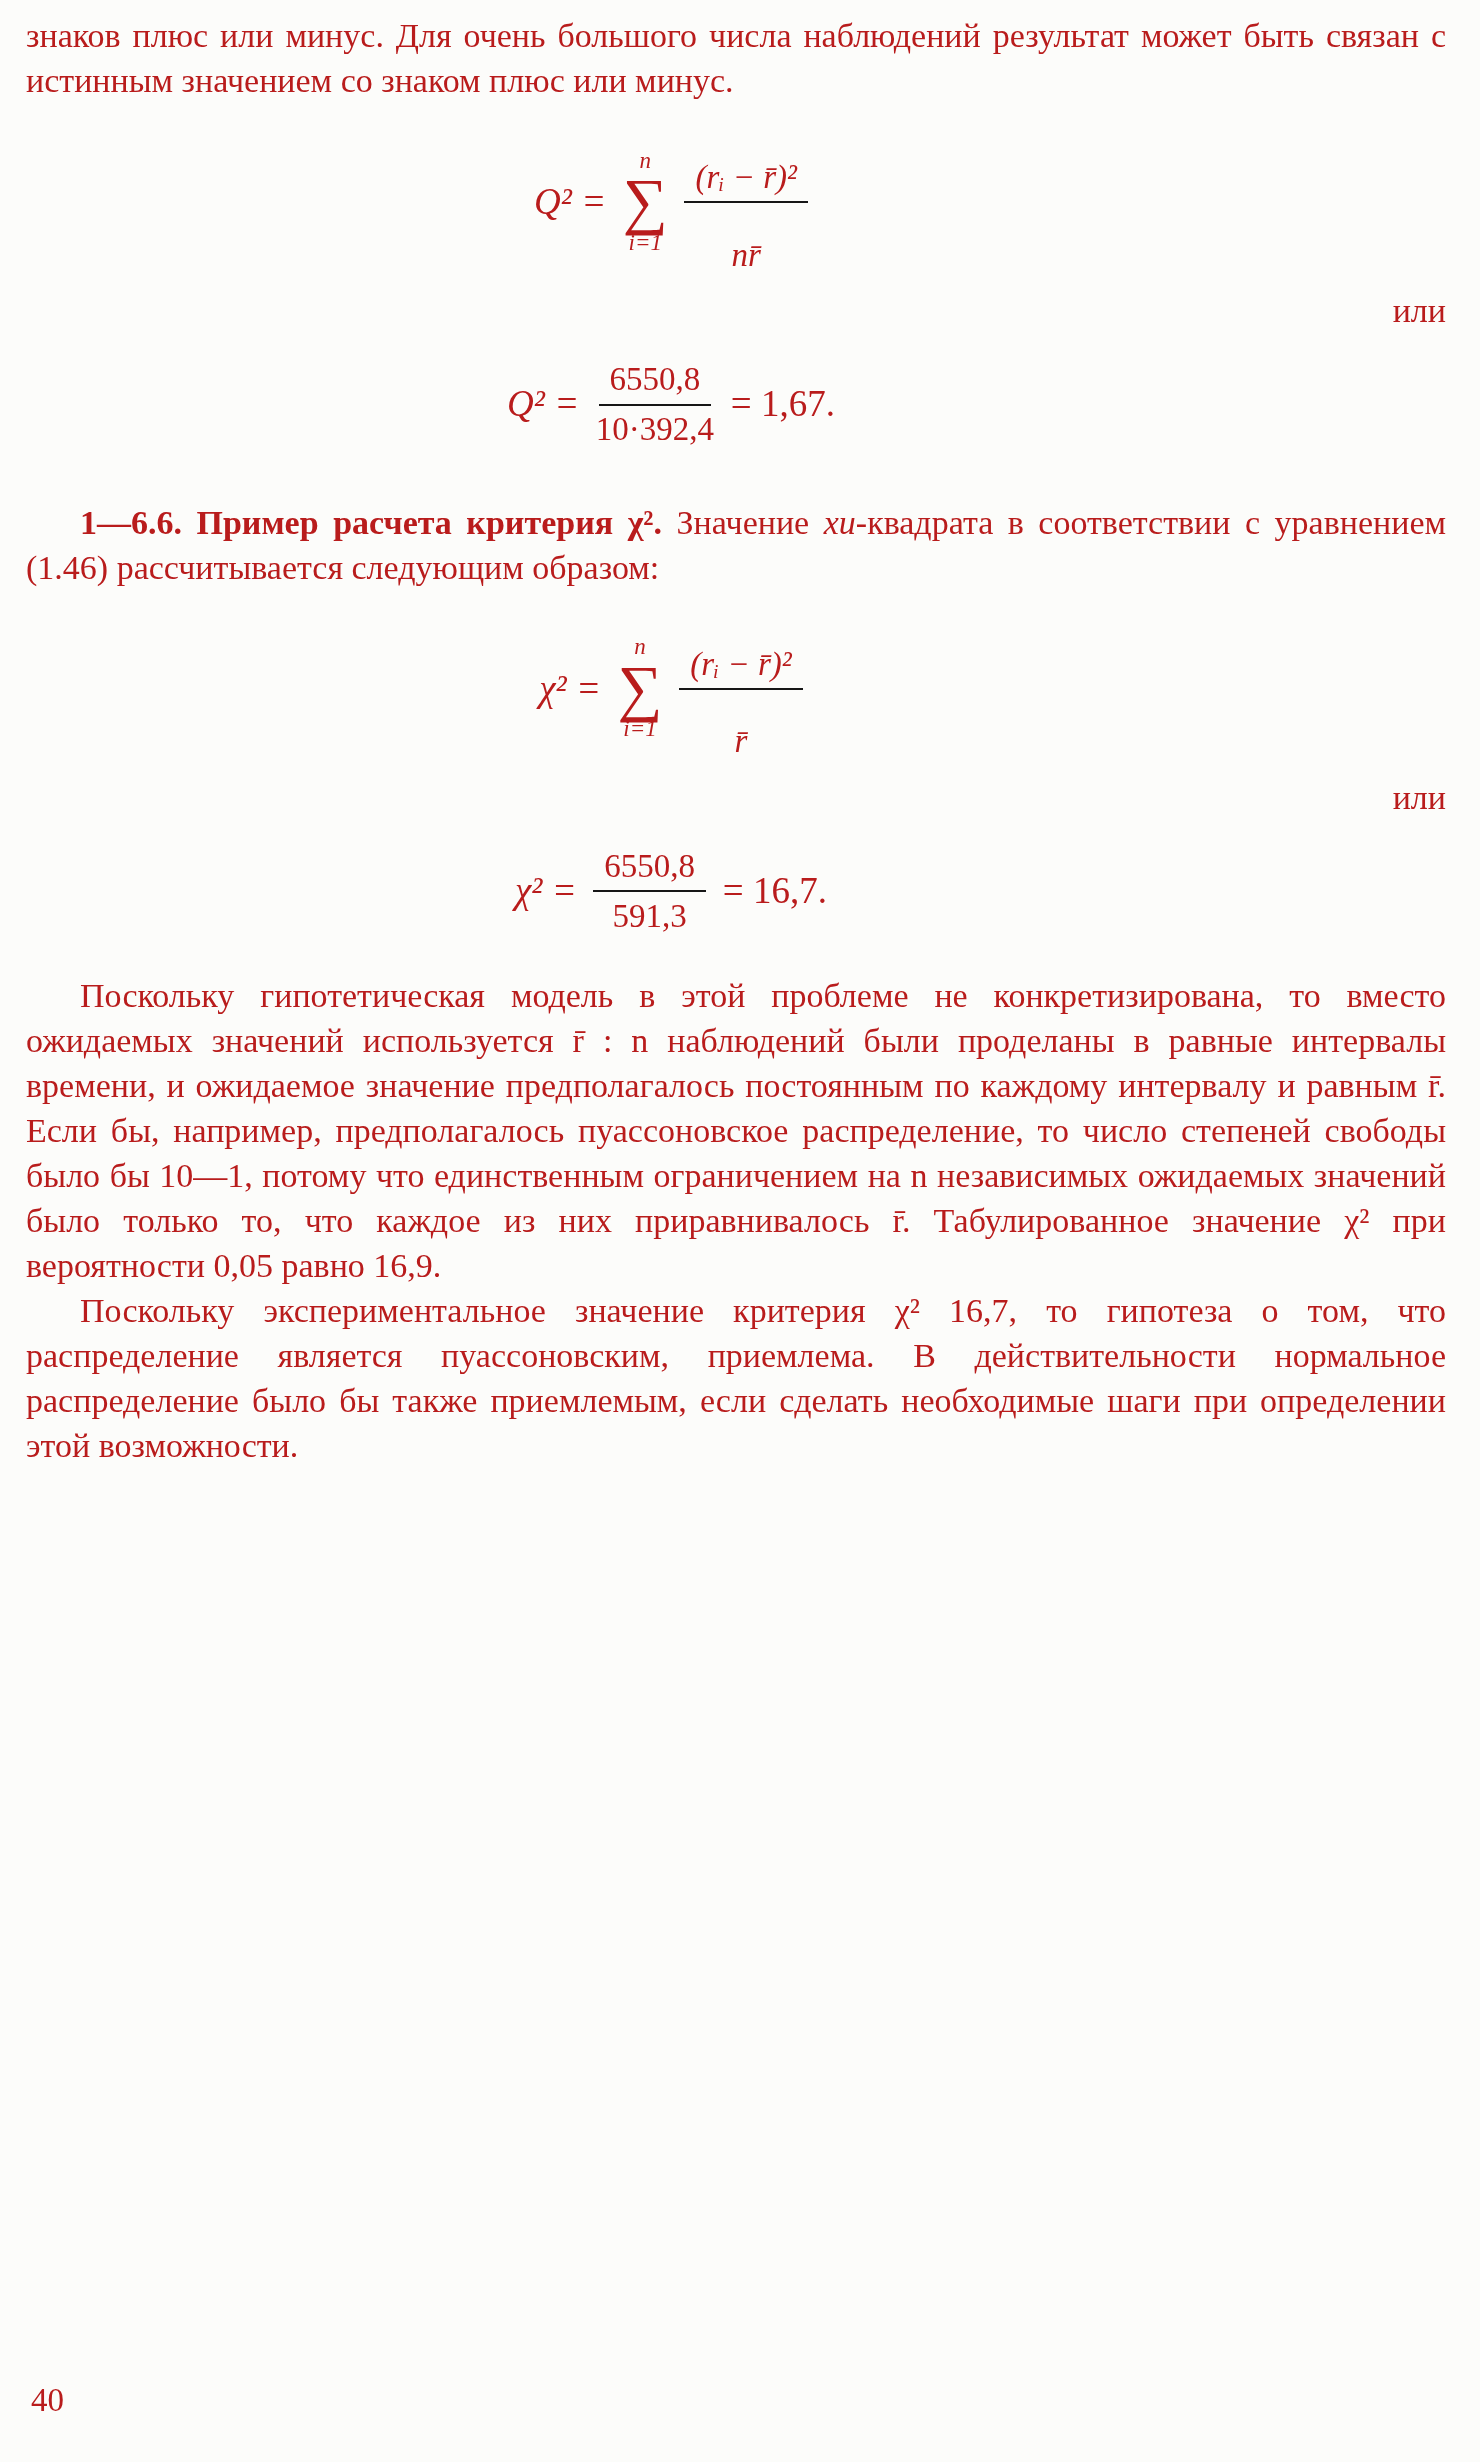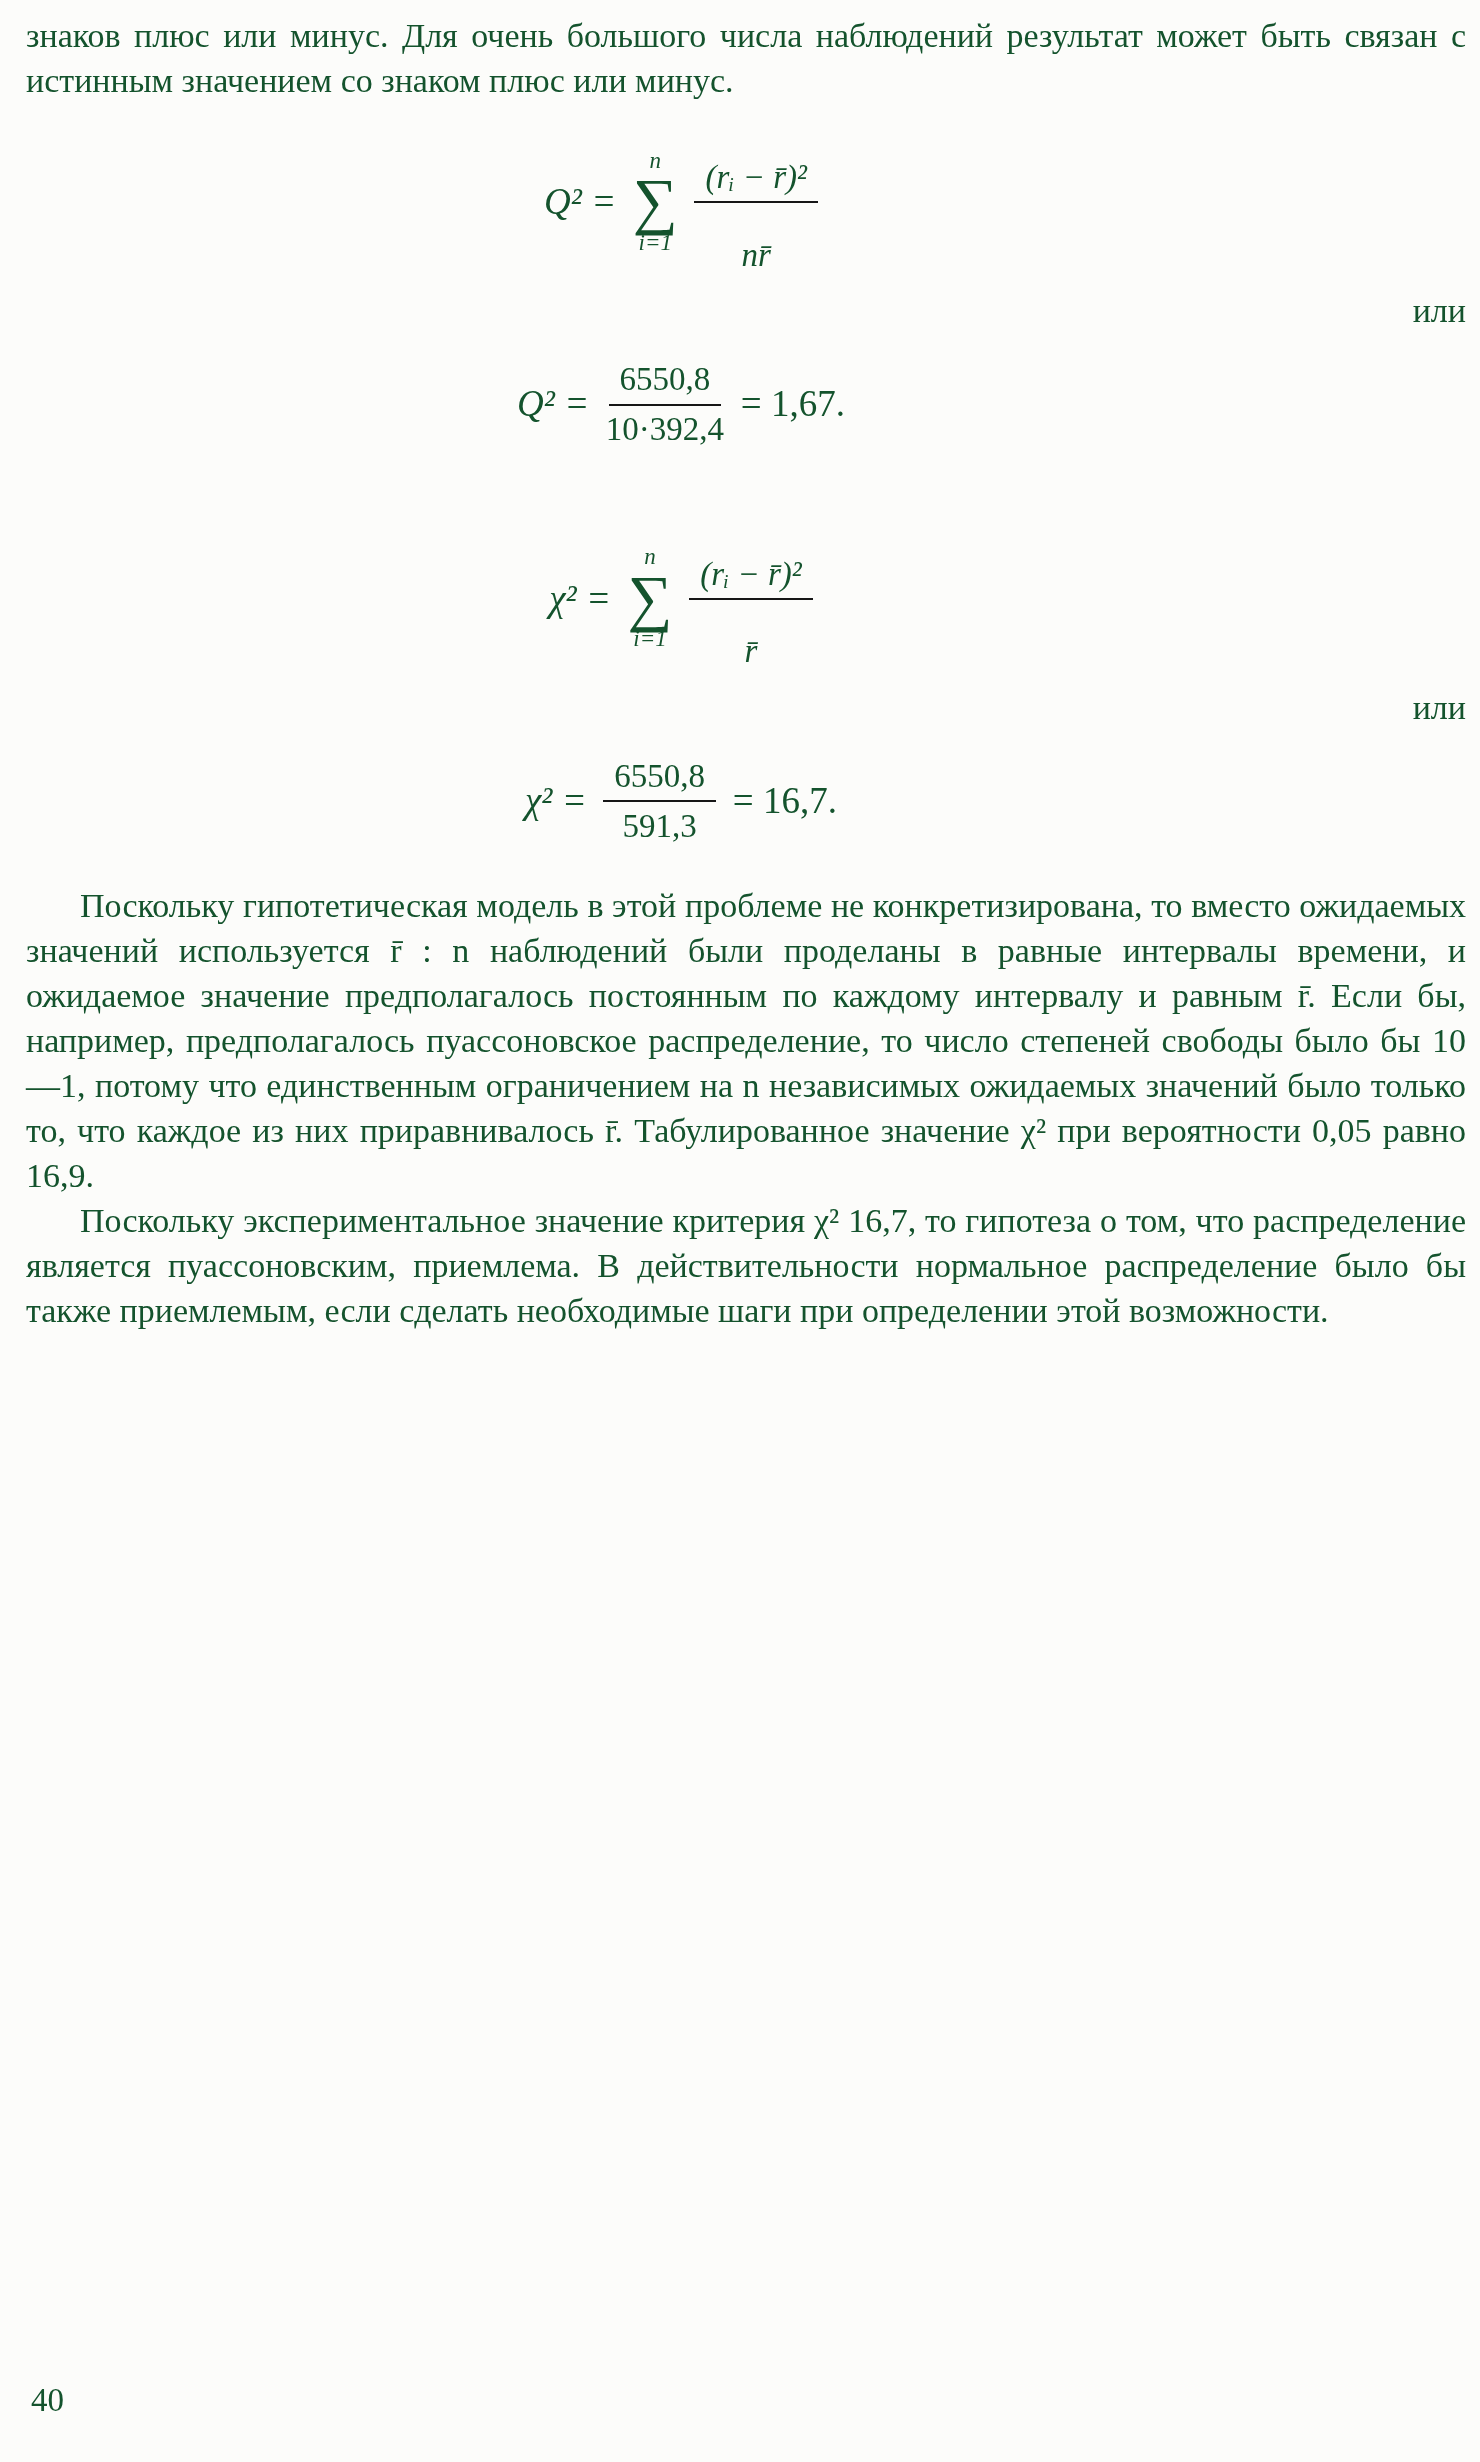--- a/index.html
+++ b/index.html
@@ -6,26 +6,26 @@
     margin: 0;
     padding: 0;
     background: #e8e8e6;
   }
   .page {
     position: relative;
     width: 1480px;
     height: 2462px;
     margin: 0 auto;
     background: #fcfcfa;
-    color: #14532d;
+    color: #b91c1c;
     font-family: "Liberation Serif", "DejaVu Serif", serif;
     font-size: 34px;
     line-height: 45px;
     box-sizing: border-box;
-    padding: 13px 14px 0 26px;
+    padding: 13px 34px 0 26px;
     overflow: hidden;
   }
   .para {
     margin: 0;
     text-align: justify;
     text-indent: 54px;
   }
   .noindent { text-indent: 0; }
   .head { font-weight: bold; }
   .ital { font-style: italic; }
@@ -114,20 +114,21 @@
     <span class="mvar">Q² =</span>
     <span class="frac">
       <span class="num">6550,8</span>
       <span class="den">10·392,4</span>
     </span>
     <span>= 1,67.</span>
   </div>
 
   <div class="spacer-m"></div>
 
+  <p class="para"><span class="head">1—6.6. Пример расчета критерия χ².</span><span> Значение </span><span class="ital">хи-</span><span>квадрата в соответствии с уравнением (1.46) рассчитывается следующим образом:</span></p>
 
   <div class="eq eq-general">
     <span class="mvar">χ² =</span>
     <span class="bigop">
       <span class="lim">n</span>
       <span class="sigma">∑</span>
       <span class="lim">i=1</span>
     </span>
     <span class="frac">
       <span class="num">(rᵢ − r̄)²</span>

